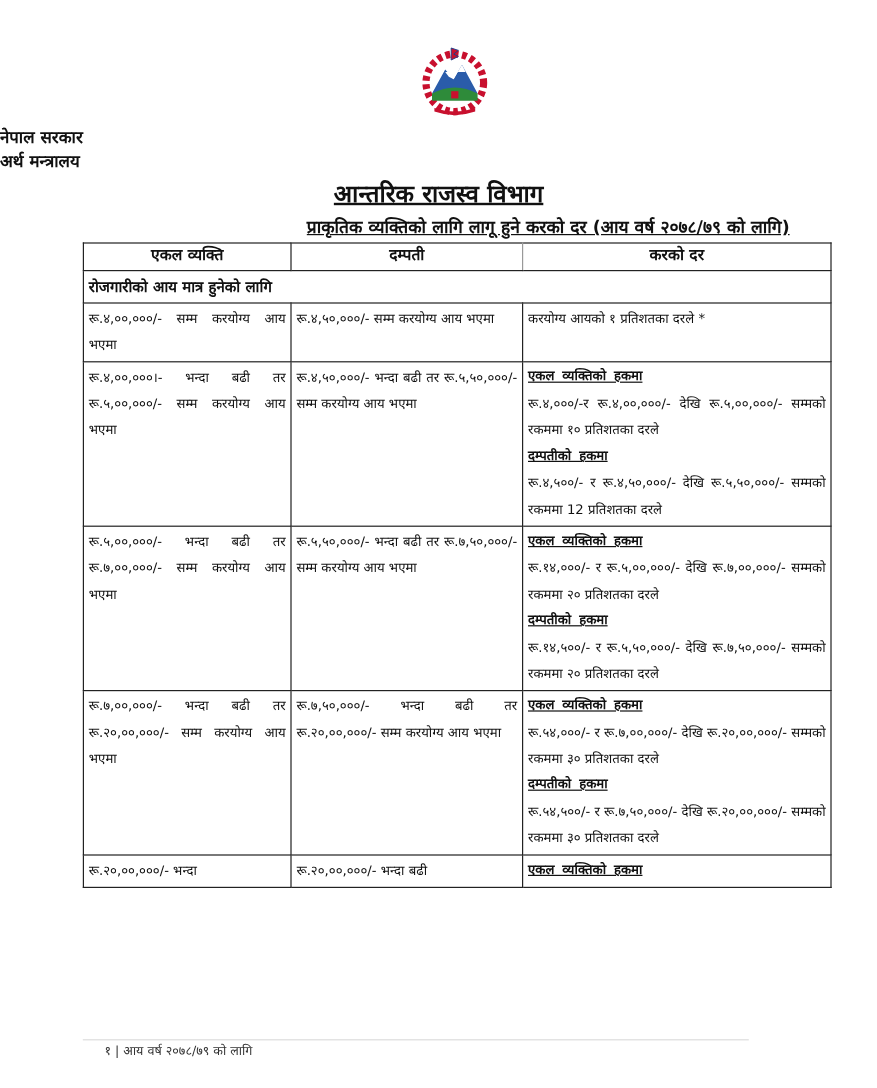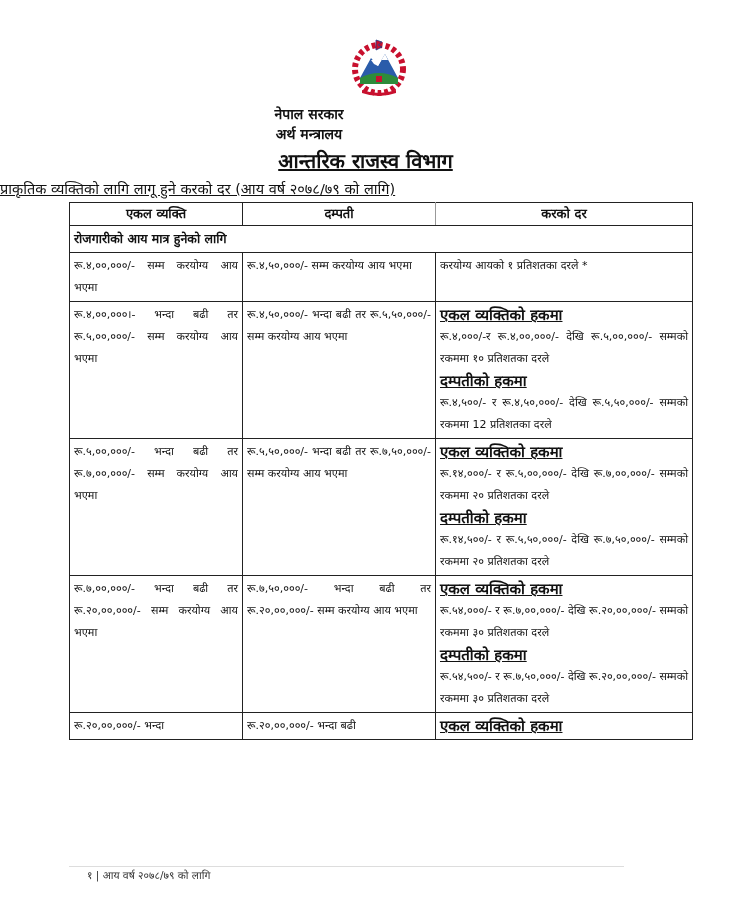--- a/index.html
+++ b/index.html
@@ -1,33 +1,33 @@
 <!DOCTYPE html>
 <html><head>
   <meta charset="utf-8">
   <style>
     * { box-sizing: border-box; margin: 0; padding: 0; }
     html, body { width: 731px; height: 907px; background: #ffffff; overflow: hidden; }
     body { font-family: "DejaVu Sans", sans-serif; color: #111111; position: relative; }
 
     .emblem { position: absolute; left: 338px; top: 38px; width: 82px; height: 66px; }
-    .gov-name { position: absolute; left: 0; width: 618px; text-align: center; font-weight: bold; font-size: 14px; }
+    .gov-name { position: absolute; left: 0; width: 618px; font-weight: bold; font-size: 14px; }
     .gov-name.l1 { top: 104px; }
     .gov-name.l2 { top: 124px; }
     .dept { position: absolute; left: 0; width: 731px; top: 147px; text-align: center; font-weight: bold; font-size: 20px; text-decoration: underline; }
-    .subtitle { position: absolute; left: 0; width: 658px; top: 178px; text-align: left; font-weight: normal; font-size: 14.5px; text-decoration: underline; }
+    .subtitle { position: absolute; left: 0; width: 658px; top: 178px; text-align: right; font-weight: bold; font-size: 14.5px; text-decoration: underline; }
 
     table.rates { position: absolute; left: 69px; top: 202px; width: 623px; border-collapse: collapse; table-layout: fixed; font-size: 11px; }
     table.rates td, table.rates th { border: 1.2px solid #222; vertical-align: top; padding: 2px 4px; line-height: 22px; }
     table.rates th { font-weight: bold; font-size: 13px; text-align: center; line-height: 20px; padding: 1px 4px; }
     table.rates th.mid { border-left-color: #999; border-right-color: #999; }
     col.c1 { width: 173px; } col.c2 { width: 193px; } col.c3 { width: 257px; }
     .section-row td { font-weight: bold; font-size: 12.5px; line-height: 22px; }
     .justify { text-align: justify; text-align-last: left; }
-    .sub-head { font-weight: bold; text-decoration: underline; font-size: 15px; display: block; }
+    .sub-head { font-weight: bold; text-decoration: underline; font-size: 11px; display: block; font-family: Liberation Mono, monospace; }
     .rate-text { display: block; text-align: justify; }
     .bottom-cut { height: 22px; overflow: hidden; }
 
     .footer-line { position: absolute; left: 69px; top: 866px; width: 555px; border-top: 1px solid #ddd; }
     .footer { position: absolute; left: 87px; top: 868px; font-size: 10.5px; color: #333; }
   </style>
 </head>
 <body>
 
 <div class="emblem">

